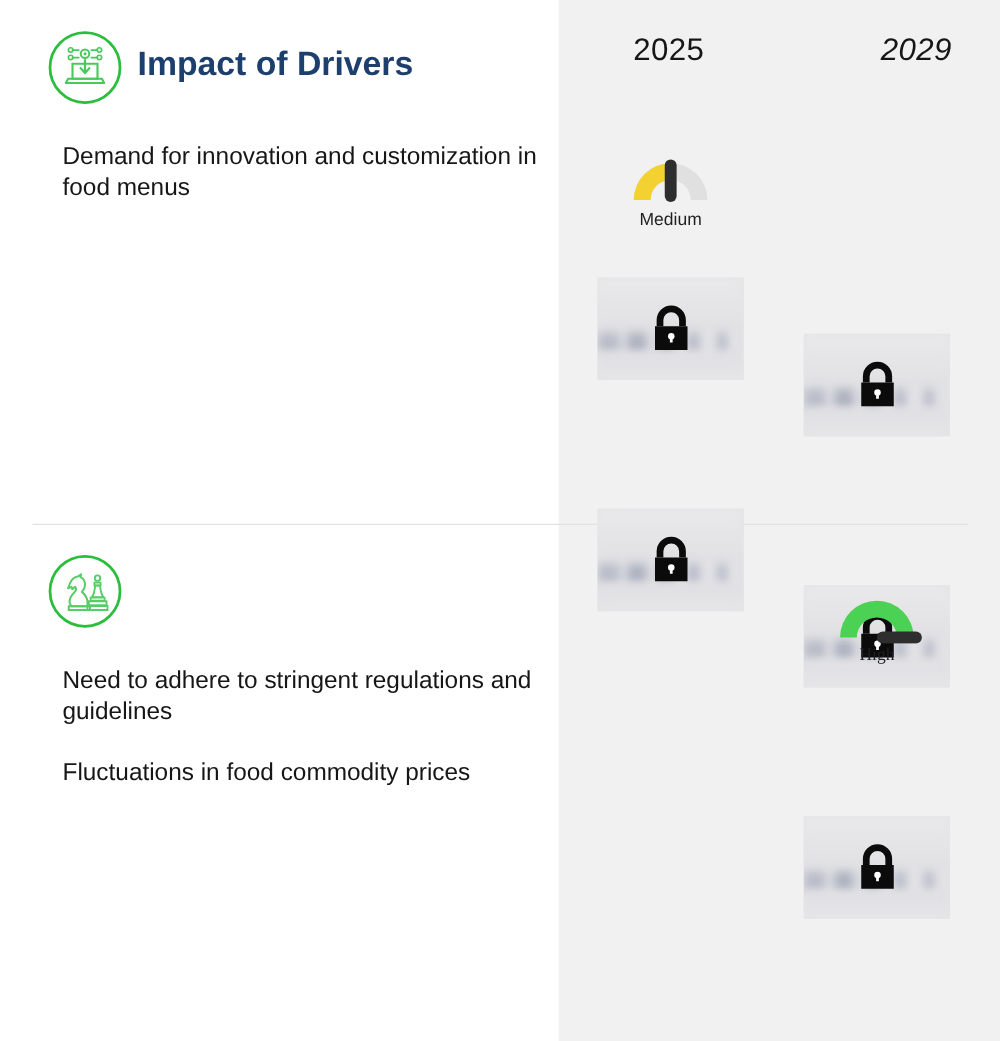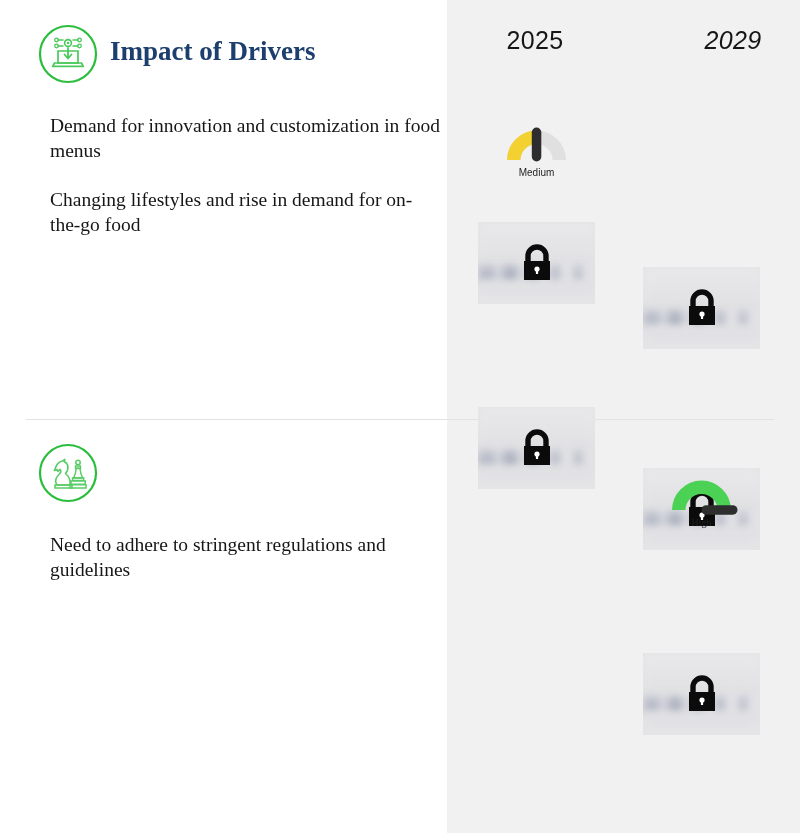--- a/index.html
+++ b/index.html
@@ -47,21 +47,20 @@
     width: 748px;
     height: 1px;
     background: #e2e2e2;
   }
 
   
   .section {
     position: absolute;
     left: 0;
     width: 456px;
-    font-family: Liberation Serif, serif;
   }
   #section-drivers { top: 0px; }
   #section-challenges { top: 419px; }
 
   .section-head {
     position: relative;
     height: 88px;
   }
   .section-icon {
     position: absolute;
@@ -141,21 +140,21 @@
 
   
   .gauge-cell { height: 82px; }
   .gauge-wrap {
     position: relative;
     width: 117px;
     height: 60px;
   }
   .gauge-label {
     text-align: center;
-    font-size: 10px;
+    font-size: 14px;
     color: #1f1f1f;
     margin-top: 2px;
   }
 </style>
 </head>
 <body>
 
 <div id="right-panel"></div>
 
 <div class="col-header" id="col-header-2025">2025</div>
@@ -181,21 +180,20 @@
 
         <path d="M20 27 h20 v12 h-20 z" fill="none" stroke="#49c95a" stroke-width="1.7"></path>
         <path d="M16.5 39 h27 l1.8 3.4 h-30.6 z" fill="none" stroke="#49c95a" stroke-width="1.7" stroke-linejoin="round"></path>
       </svg>
     </span>
     <span class="section-title">Impact of Drivers</span>
   </div>
 
   <div class="item-list">
     <p class="item-text">Demand for innovation and customization in food menus</p>
-    <p class="item-text">Changing lifestyles and rise in demand for on-the-go food</p>
   </div>
 </div>
 
 <div class="cell col1 gauge-cell" style="top:105px">
   <div class="gauge-wrap">
     <svg viewBox="0 0 117 60" width="117" height="60">
 
       <path d="M29 55 A29.5 29.5 0 0 1 88 55 L74.5 55 A16 16 0 0 0 42.5 55 Z" transform="translate(0,0)" fill="#e0e0e0"></path>
 
       <path d="M29 55 A29.5 29.5 0 0 1 58.5 25.5 L58.5 39 A16 16 0 0 0 42.5 55 Z" fill="#f2d130"></path>
@@ -293,20 +291,21 @@
         <path d="M38.2 25.5 c-0.4 4 -1.2 7 -2.6 9.2 h9 c-1.4 -2.2 -2.2 -5.2 -2.6 -9.2 z" fill="none" stroke="#59cc67" stroke-width="1.5" stroke-linejoin="round"></path>
         <path d="M34.5 35 h11.2 v2.4 h-11.2 z" fill="none" stroke="#59cc67" stroke-width="1.4"></path>
         <path d="M33 38 h14.2 v3.2 h-14.2 z" fill="none" stroke="#59cc67" stroke-width="1.5"></path>
         <path d="M32 41.8 h16 v3.2 h-16 z" fill="none" stroke="#59cc67" stroke-width="1.5"></path>
       </svg>
     </span>
   </div>
 
   <div class="item-list">
     <p class="item-text">Need to adhere to stringent regulations and guidelines</p>
+    <p class="item-text">Fluctuations in food commodity prices</p>
   </div>
 </div>
 
 <div class="cell col2 gauge-cell" style="top:455px">
   <div class="gauge-wrap">
     <svg viewBox="0 0 117 60" width="117" height="60">
 
       <path d="M29 55 A29.5 29.5 0 0 1 88 55 L74.5 55 A16 16 0 0 0 42.5 55 Z" fill="#4bd154"></path>
 
       <rect x="58.5" y="50.2" width="36" height="9.5" rx="4.75" fill="#2e2e2e"></rect>

